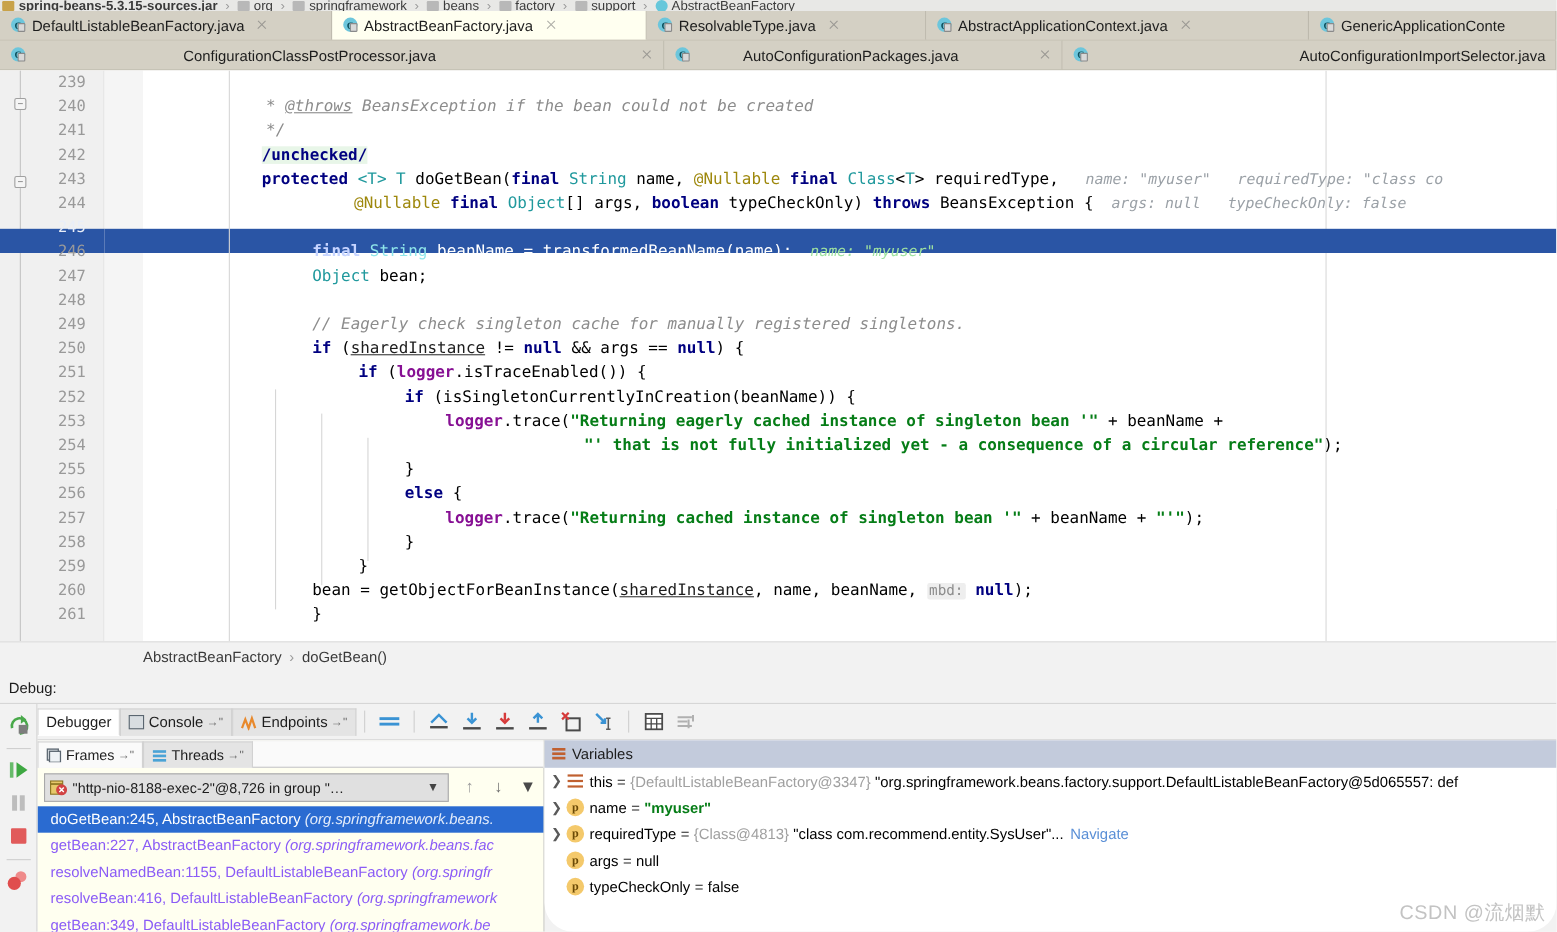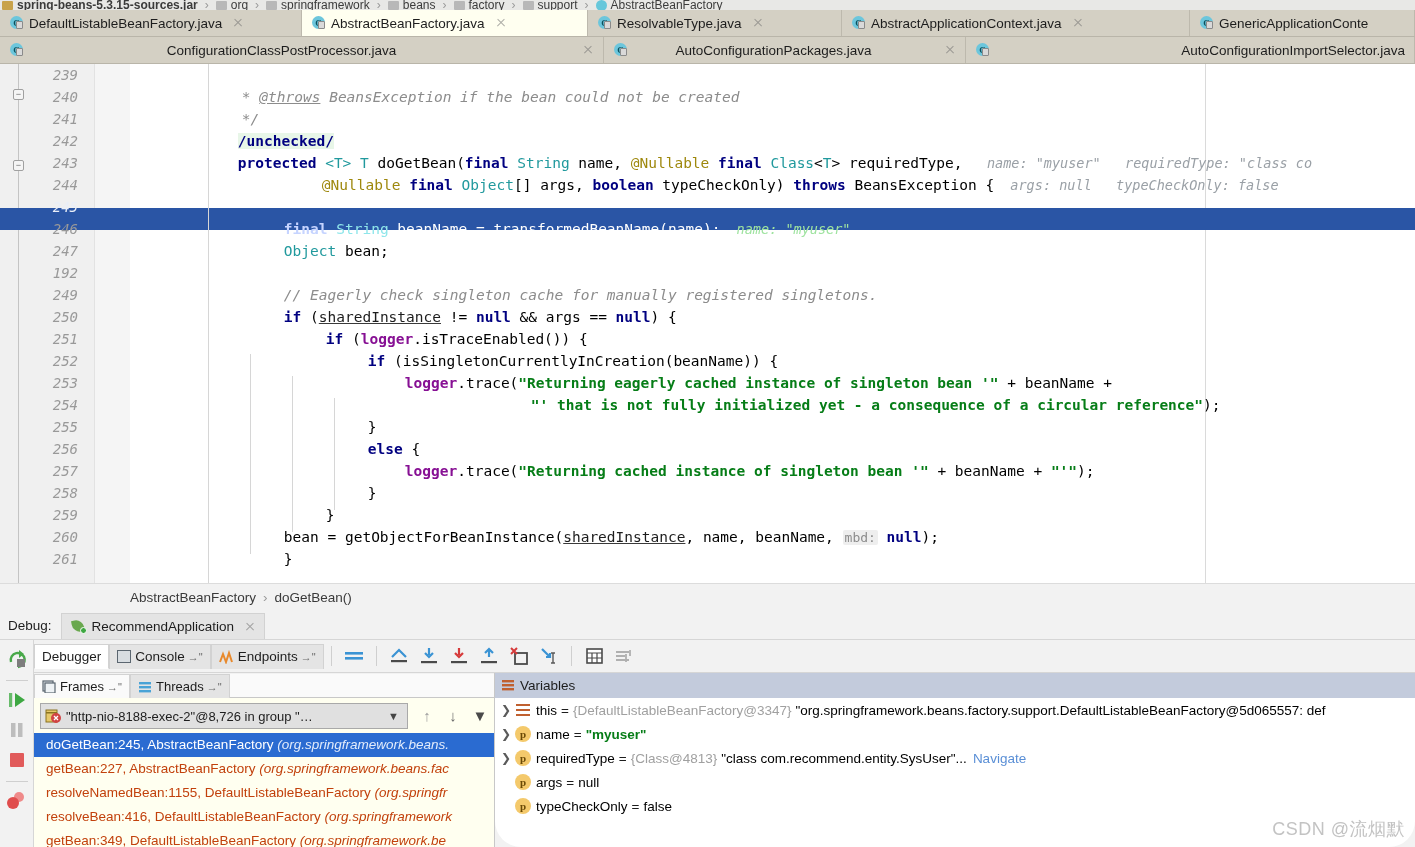--- a/index.html
+++ b/index.html
@@ -226,21 +226,21 @@
   .ftab.sel { background:#fafafa; }
   .ftabfill { flex:1; background:#fafafa; height:24px; border-bottom:1px solid #c8c8c8;}
   .threadsel {
     margin:5px 6px 4px 6px; height:26px; background:#e0e0e0;
     border:1px solid #a9a9a9; display:flex; align-items:center;
     padding:0 4px; font-size:13px; color:#1d1d1d;
   }
   .framelist { font-size:13.5px; }
   .frameitem {
     height:24px; line-height:24px; padding-left:12px;
-    color:#c2410c; white-space:nowrap; overflow:hidden;
+    color:#8b5cf6; white-space:nowrap; overflow:hidden;
   }
   .frameitem.sel { background:#2a6bd1; color:#ffffff; }
   .frameitem .pkg { font-style: italic; }
   .frameitem.sel .pkg { color:#e3ecfb; }
 
   .varspane {
     position:absolute; top:673px; left:495px; width:920px; height:174px;
     background:#ffffff;
     border-radius:26px;
   }
@@ -407,31 +407,31 @@
     <div class="fold-line" style="top:107px; height:412px;"></div>
 
     <div class="hl-gutter" style="top:144px;"></div>
     <div class="hl-row" style="top:144px;"></div>
 
     <div class="indent-guide" style="left:208px; top:0px;   height:519px;"></div>
     <div class="indent-guide" style="left:250px; top:290px; height:200px;"></div>
     <div class="indent-guide" style="left:292px; top:312px; height:156px;"></div>
     <div class="indent-guide" style="left:334px; top:334px; height:112px;"></div>
 
-    <div style="position:absolute;left:0;top:0;width:95px;font-style:italic;">
+    <div style="position:absolute;left:0;top:0;width:95px;">
       <div class="codeline"><span class="ln">239</span></div>
       <div class="codeline"><span class="ln">240</span></div>
       <div class="codeline"><span class="ln">241</span></div>
       <div class="codeline"><span class="ln">242</span></div>
       <div class="codeline"><span class="ln">243</span></div>
       <div class="codeline"><span class="ln">244</span></div>
       <div class="codeline"><span class="ln" style="color:#e9eef8">245</span></div>
       <div class="codeline"><span class="ln">246</span></div>
       <div class="codeline"><span class="ln">247</span></div>
-      <div class="codeline"><span class="ln">192</span></div>
+      <div class="codeline"><span class="ln">248</span></div>
       <div class="codeline"><span class="ln">249</span></div>
       <div class="codeline"><span class="ln">250</span></div>
       <div class="codeline"><span class="ln">251</span></div>
       <div class="codeline"><span class="ln">252</span></div>
       <div class="codeline"><span class="ln">253</span></div>
       <div class="codeline"><span class="ln">254</span></div>
       <div class="codeline"><span class="ln">255</span></div>
       <div class="codeline"><span class="ln">256</span></div>
       <div class="codeline"><span class="ln">257</span></div>
       <div class="codeline"><span class="ln">258</span></div>
@@ -530,28 +530,20 @@
   </div>
 
   <div class="botcrumb">
     <span>AbstractBeanFactory</span>
     <span class="sep">›</span>
     <span>doGetBean()</span>
   </div>
 
   <div class="dbghdr">
     <span class="dbglabel">Debug:</span>
-    <div class="dbgtab">
-      <span class="leaficon">
-          <span class="lf"></span>
-          <span class="dot"></span>
-        </span>
-      <span>RecommendApplication</span>
-      <span class="tabclose"></span>
-    </div>
   </div>
 
   <div class="leftrail">
     <div class="railbtn">
       <svg width="26" height="26" viewBox="0 0 26 26">
         <path d="M7 16 A7 7 0 1 1 14 21" fill="none" stroke="#49a94a" stroke-width="2.4"></path>
         <path d="M15 4 l5 4 -5 4 z" fill="#49a94a"></path>
         <rect x="13" y="13" width="8" height="8" fill="#7d7d7d"></rect>
       </svg>
     </div>

